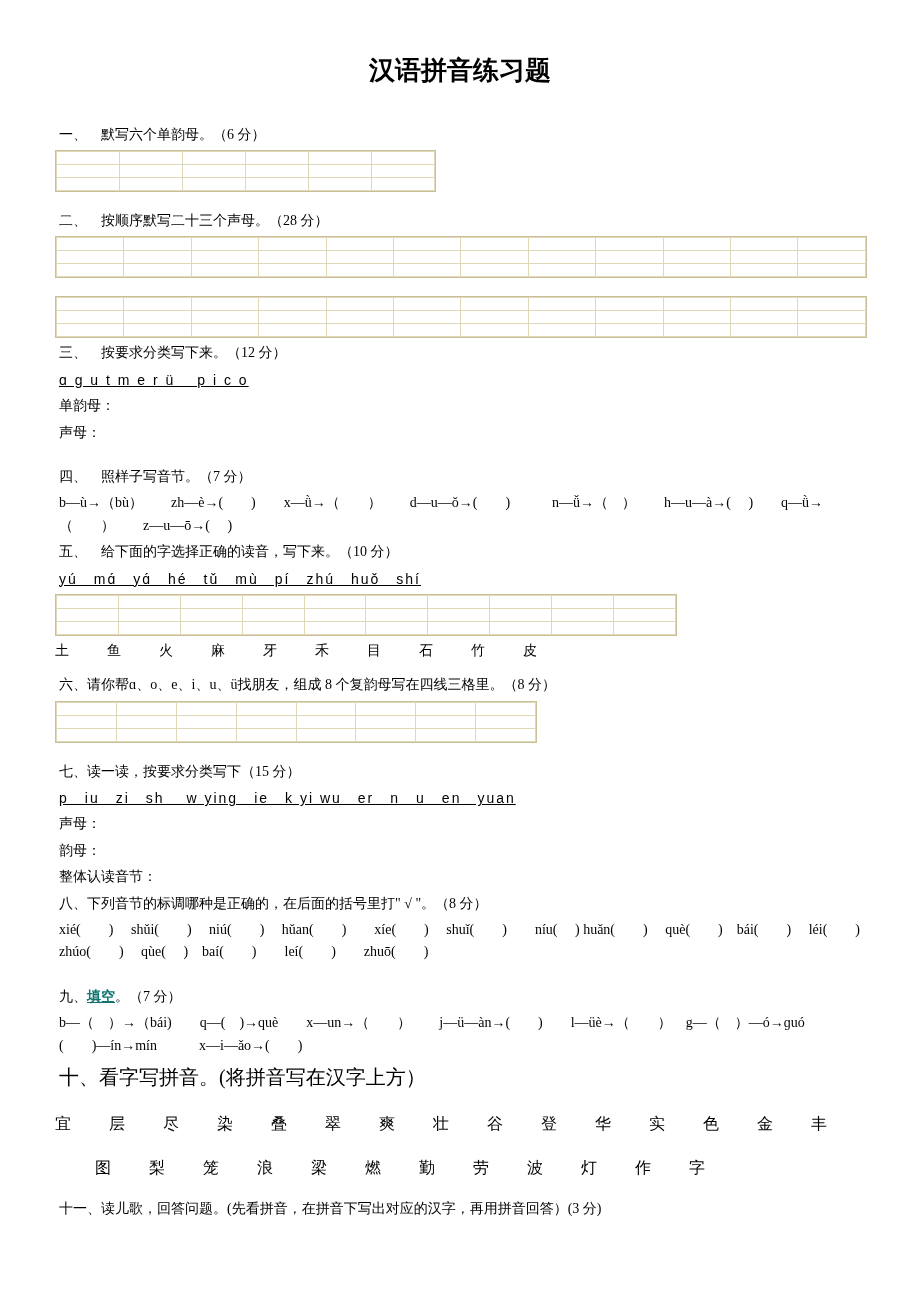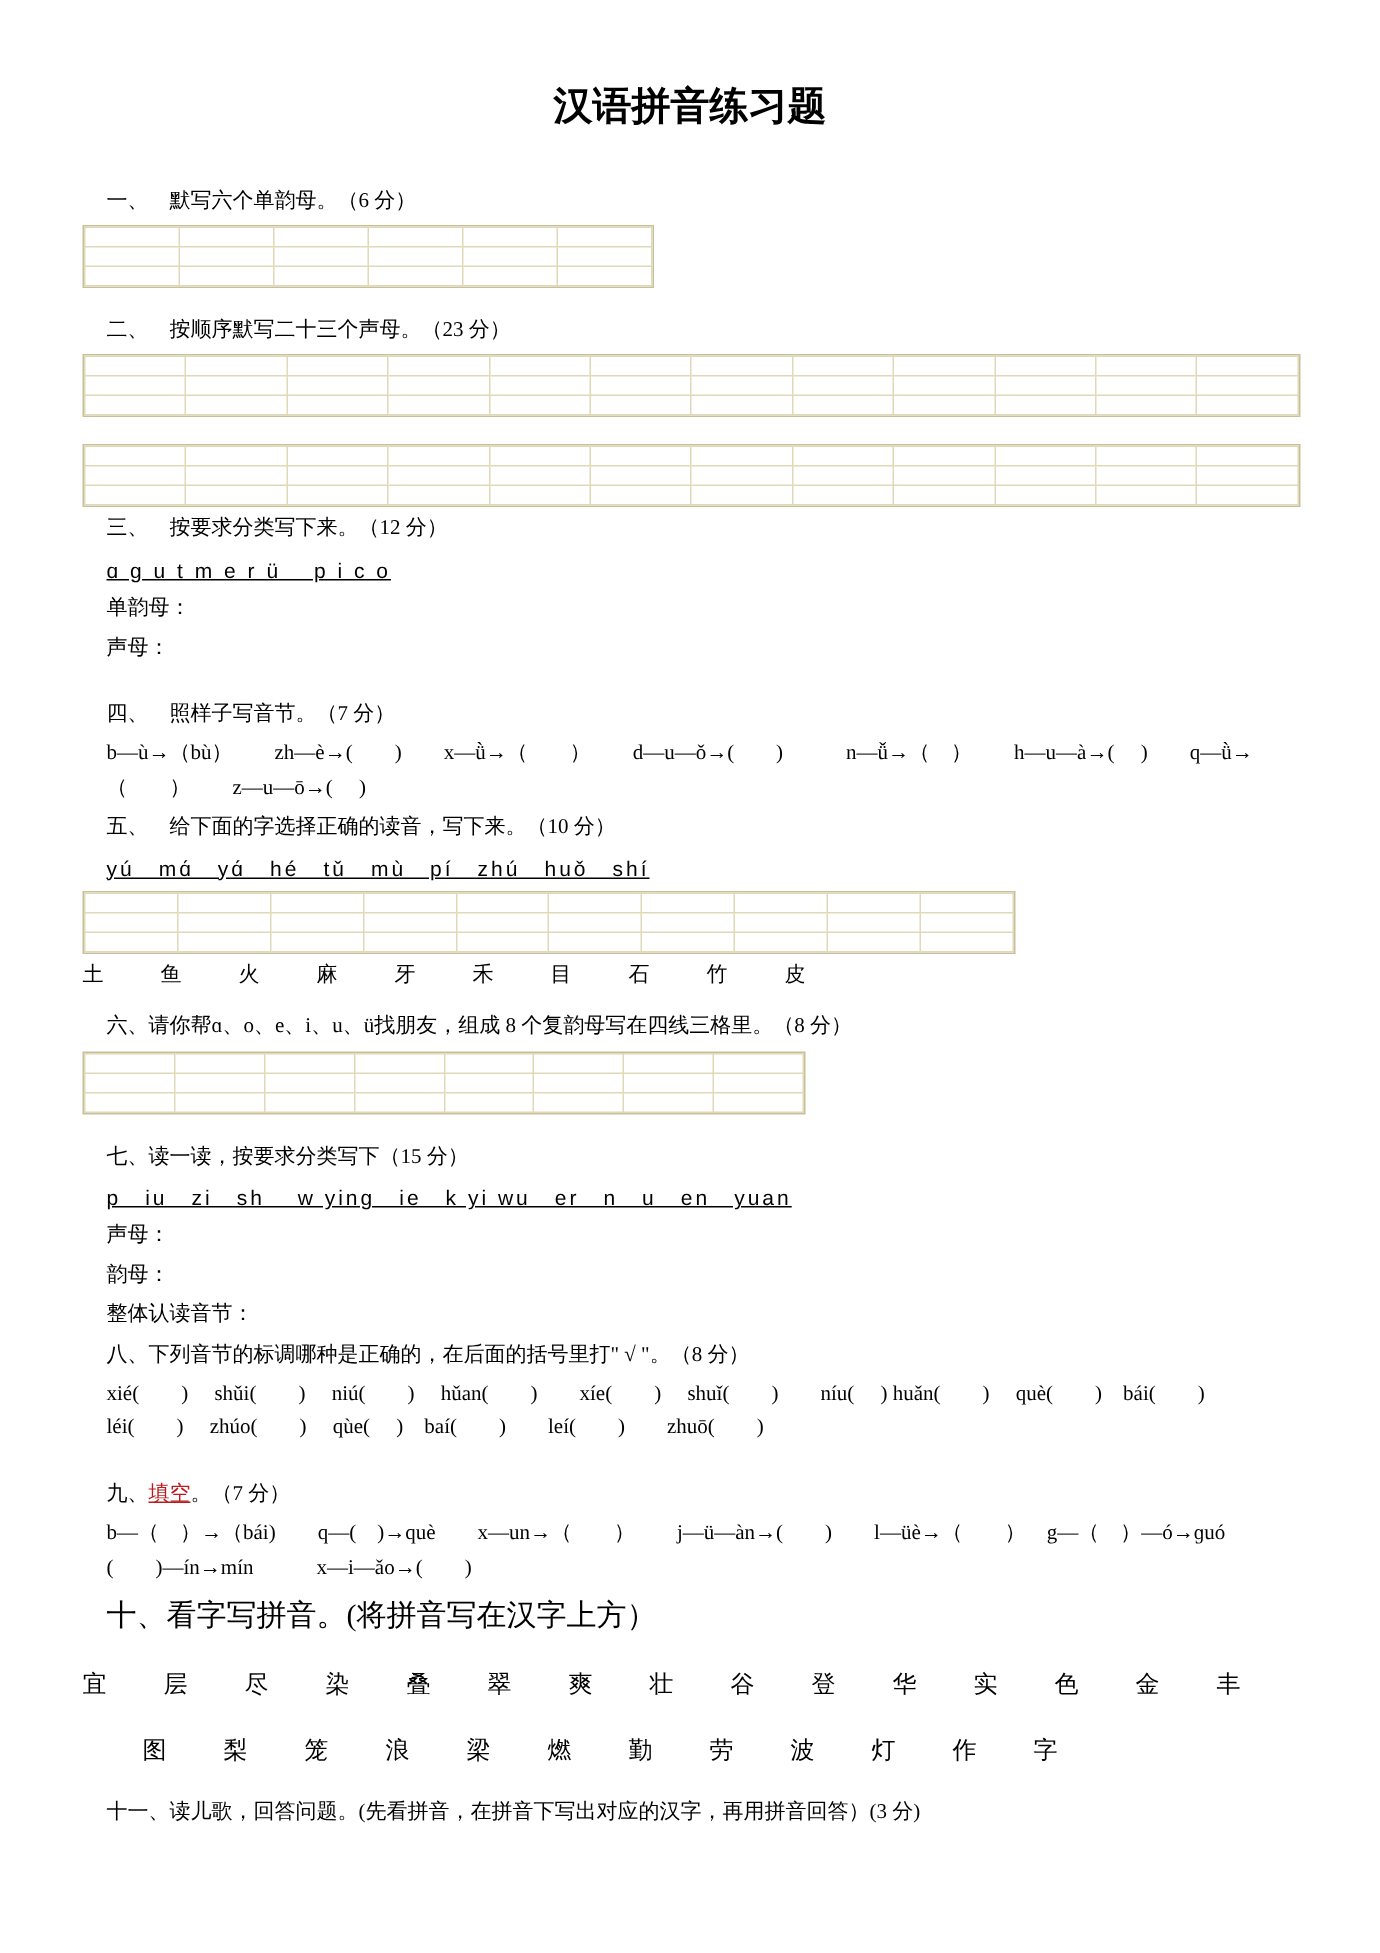--- a/index.html
+++ b/index.html
@@ -12,21 +12,21 @@
     line-height: 1.6;
     background: #fff;
   }
   .title {
     text-align: center;
     font-size: 26px;
     font-weight: bold;
     margin-bottom: 32px;
   }
   .q-line {
-    margin: 4px 16px;
+    margin: 4px 4px;
   }
   .grid-box {
     border: 1px solid #c9c099;
     display: inline-block;
     vertical-align: top;
   }
   .grid-box table {
     border-collapse: collapse;
   }
   .grid-box td {
@@ -42,21 +42,21 @@
     gap: 38px;
     margin: 4px 0 12px 0;
   }
   .char-row span { font-size: 14px; }
   .pinyin-line {
     font-family: Arial, sans-serif;
     letter-spacing: 2px;
     text-decoration: underline;
   }
   .section-gap { height: 14px; }
-  a.link { color: #b91c1c; text-decoration: underline; }
+  a.link { color: #0f766e; text-decoration: underline; font-weight: bold; }
   .ex10-title { font-size: 20px; }
   .ex10-chars {
     display: flex;
     gap: 38px;
     font-size: 16px;
     margin: 18px 0;
     flex-wrap: wrap;
   }
   .ex10-chars.indent { padding-left: 40px; gap: 38px; }
 </style>
@@ -96,21 +96,21 @@
           <td></td>
           <td></td>
         </tr>
       </tbody>
     </table>
 </div>
 
 <div class="section-gap"></div>
 
 
-<div class="q-line">二、　按顺序默写二十三个声母。（23 分）</div>
+<div class="q-line">二、　按顺序默写二十三个声母。（28 分）</div>
 <div class="grid-box wide">
   <table style="width:100%">
       <tbody>
         <tr>
           <td></td>
           <td></td>
           <td></td>
           <td></td>
           <td></td>
           <td></td>

